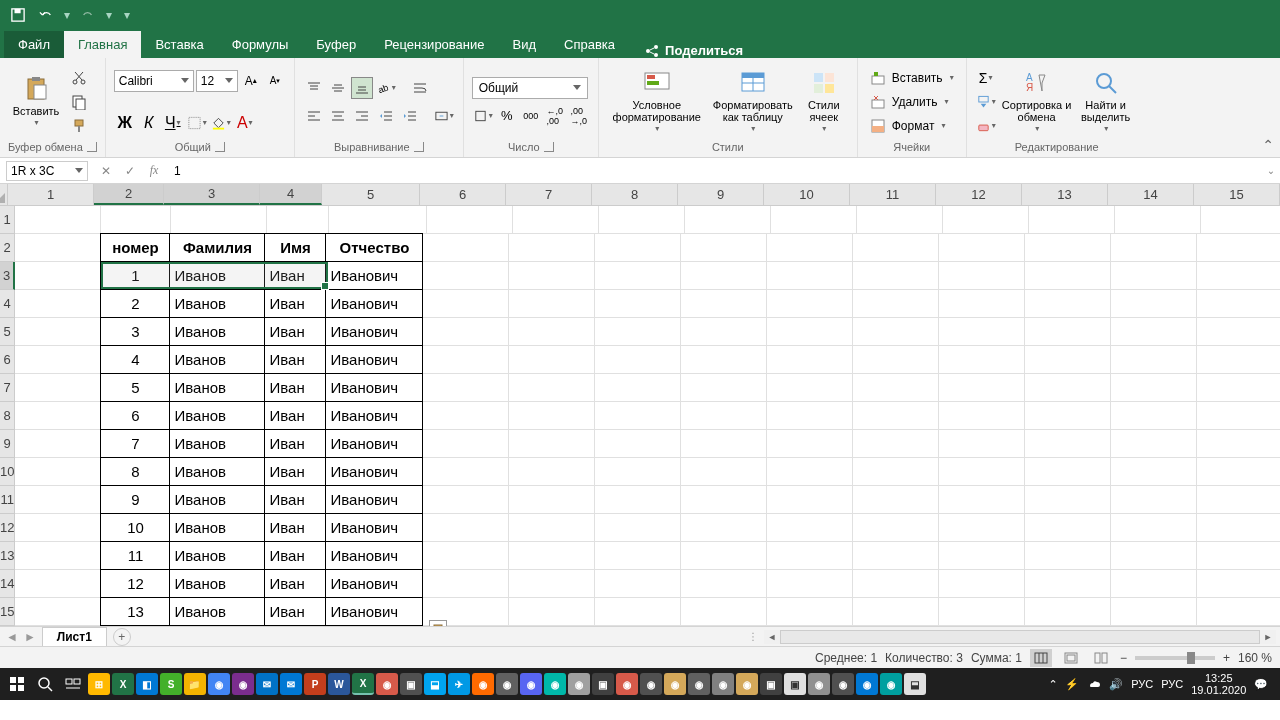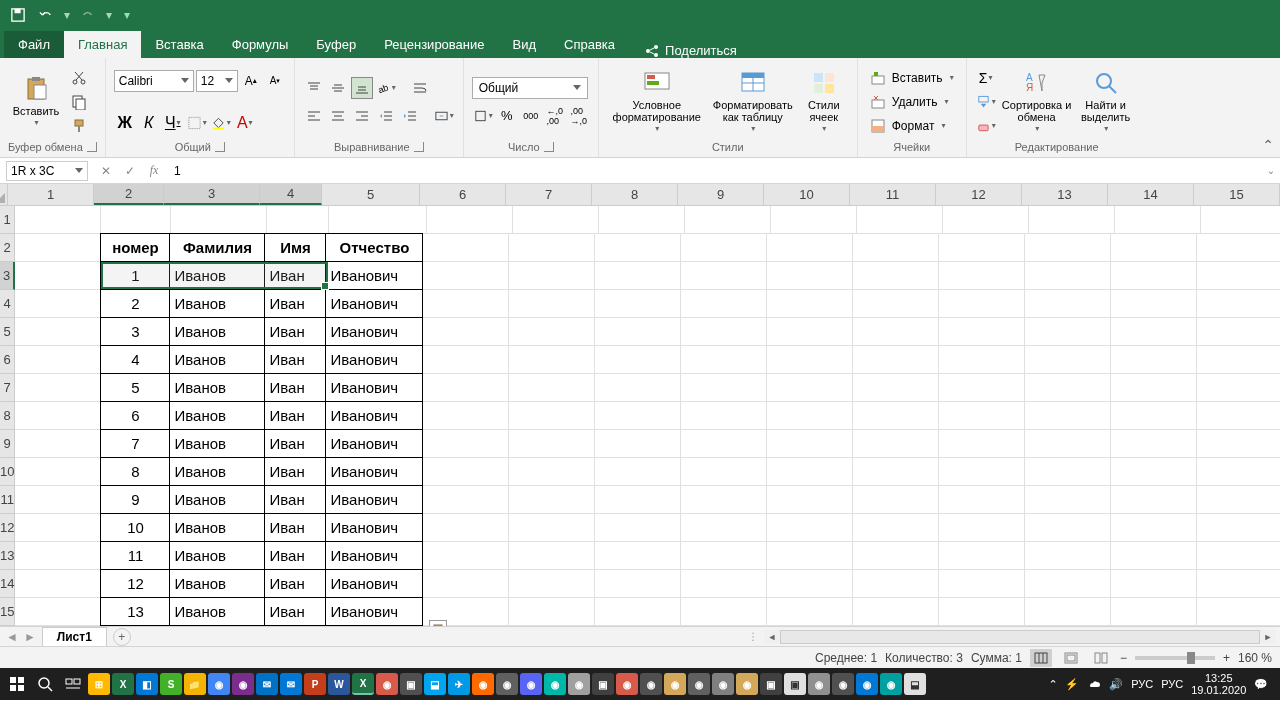--- a/index.html
+++ b/index.html
@@ -15,21 +15,21 @@
 .title-right { display:flex; align-items:center; gap:8px; padding-right:4px; }
 .avatar { width:24px; height:24px; border-radius:50%; background:linear-gradient(135deg,#8899aa,#556677); border:1px solid #fff; }
 .winbtn { width:44px; height:30px; display:flex; align-items:center; justify-content:center; cursor:pointer; }
 
 
 .tabs { height:28px; background:#217346; display:flex; align-items:flex-end; color:#fff; font-size:13px; padding-left:4px; }
 .tab { padding:6px 14px; cursor:pointer; }
 .tab.file { background:#1a5c38; }
 .tab.active { background:#f3f3f3; color:#217346; }
 .tell-me { display:flex; align-items:center; gap:8px; margin-left:16px; color:#c8e6d8; flex:1; }
-.share-btn { display:flex; align-items:center; gap:6px; padding:0 16px; cursor:pointer; }
+.share-btn { display:flex; align-items:center; gap:6px; padding:0 16px; cursor:pointer;font-weight:bold; }
 
 
 .ribbon { height:100px; background:#f3f3f3; border-bottom:1px solid #d4d4d4; display:flex; position:relative; }
 .group { border-right:1px solid #e0e0e0; padding:4px 8px 2px; display:flex; flex-direction:column; justify-content:space-between; }
 .group-label { font-size:11px; color:#666; text-align:center; padding-bottom:2px; display:flex; justify-content:center; align-items:center; gap:4px; }
 .dlg-launcher { width:10px; height:10px; border:1px solid #888; border-top:none; border-left:none; position:relative; cursor:pointer; }
 .group-body { flex:1; display:flex; align-items:center; }
 .big-btn { display:flex; flex-direction:column; align-items:center; justify-content:center; width:56px; height:70px; font-size:11px; cursor:pointer; text-align:center; line-height:1.1; gap:2px; }
 .big-btn svg, .big-btn .ico { width:28px; height:28px; }
 .small-row { display:flex; gap:2px; align-items:center; }

